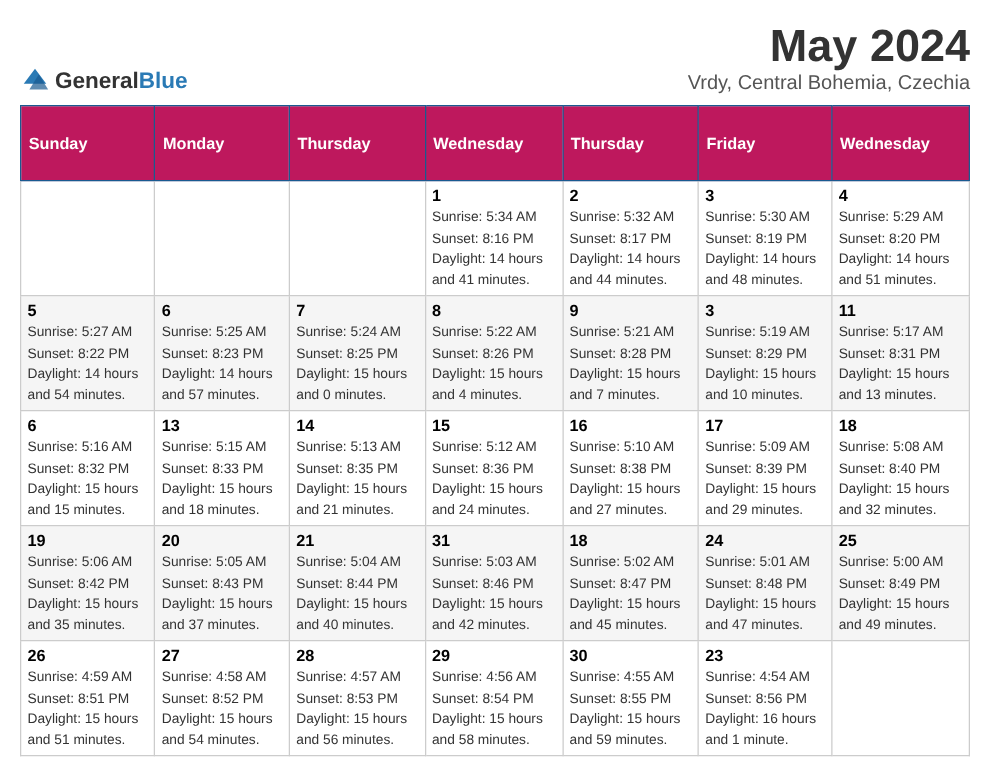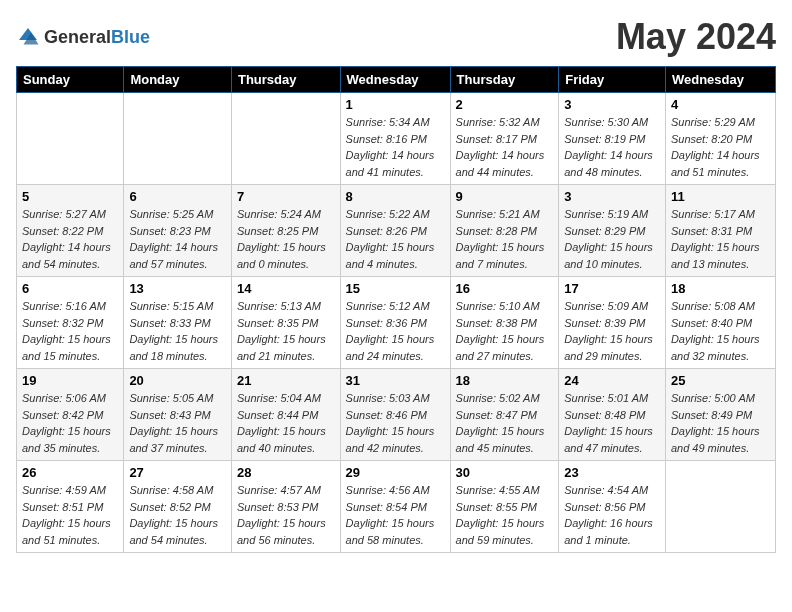--- a/index.html
+++ b/index.html
@@ -6,21 +6,21 @@
     body {
       font-family: Arial, sans-serif;
       background: #fff;
       width: 792px;
       min-height: 612px;
       padding: 16px;
     }
     .header {
       display: flex;
       justify-content: space-between;
-      align-items: center;
+      align-items: flex-end;
       margin-bottom: 8px;
     }
     .logo {
       display: flex;
       align-items: center;
       gap: 4px;
     }
     .logo-text-general {
       font-size: 18px;
       font-weight: bold;
@@ -46,24 +46,24 @@
     .location-title {
       font-size: 16px;
       color: #555;
     }
     .calendar {
       width: 100%;
       border-collapse: collapse;
       font-size: 11px;
     }
     .calendar th {
-      background-color: #000000;
+      background-color: #be185d;
       color: #fff;
       text-align: left;
-      padding: 5px 6px;
+      padding: 22px 6px;
       font-size: 13px;
       border: 1px solid #1a5a90;
     }
     .calendar td {
       border: 1px solid #ccc;
       vertical-align: top;
       padding: 4px 5px;
       width: 113px;
       min-height: 80px;
       background: #fff;
@@ -73,21 +73,20 @@
     }
     .day-number {
       font-weight: bold;
       font-size: 13px;
       display: block;
       margin-bottom: 2px;
     }
     .day-info {
       color: #333;
       line-height: 1.5;
-      font-style: italic;
     }
     .empty-cell {
       background: #fff !important;
     }
     .row-alt td {
       background: #f0f4f8;
     }
   </style>
 </head>
 <body>
@@ -97,20 +96,21 @@
     <svg class="logo-icon" viewBox="0 0 32 32" xmlns="http://www.w3.org/2000/svg">
       <polygon points="16,4 28,20 4,20" fill="#2a7ab5"></polygon>
       <polygon points="20,10 30,26 10,26" fill="#1a5a90" opacity="0.7"></polygon>
     </svg>
     <div>
       <span class="logo-text-general">General</span><span class="logo-text-blue">Blue</span>
     </div>
   </div>
   <div class="title-section">
     <div class="month-title">May 2024</div>
+    <div class="location-title">Vrdy, Central Bohemia, Czechia</div>
   </div>
 </div>
 
 <table class="calendar">
   <thead>
     <tr>
     <th>Sunday</th>
         <th>Monday</th>
         <th>Thursday</th>
         <th>Wednesday</th>

